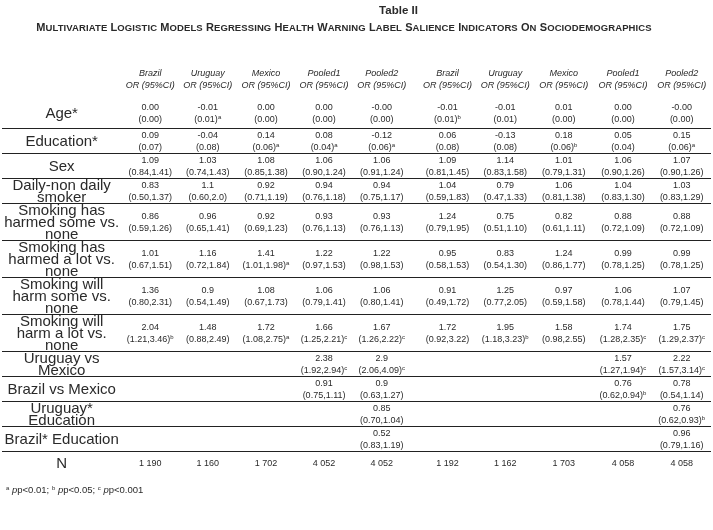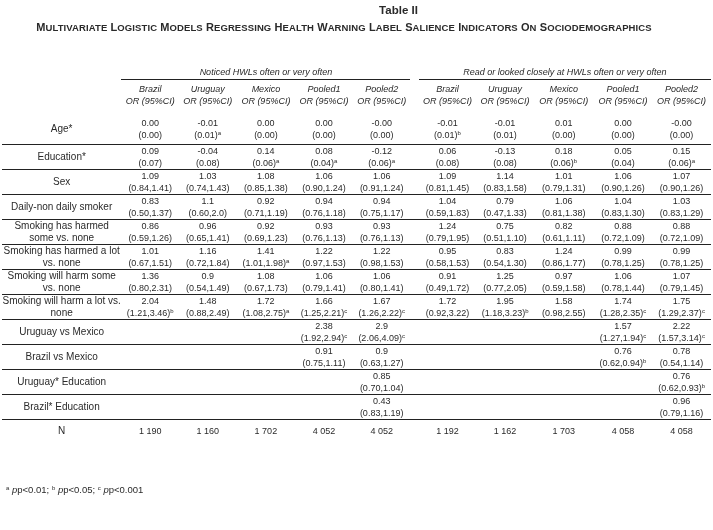--- a/index.html
+++ b/index.html
@@ -26,21 +26,21 @@
   table.results td, table.results th {
     padding: 0; text-align: center; vertical-align: middle; font-weight: normal;
     line-height: 12px;
   }
   th.group {
     font-style: italic; font-size: 9px; height: 15px;
     border-bottom: 1px solid #222;
   }
   th.gap { border-bottom: none; }
   th.col { font-style: italic; font-size: 9px; height: 30px; line-height: 12px; margin-left: 27px; }
-  td.label { text-align: left; padding-left: 6px; font-size: 10px; }
+  td.label { text-align: left; padding-left: 6px; font-size: 15px; }
   tr.data td { height: 24px; border-top: 1px solid #222; }
   tr.data.first td { border-top: none; height: 30px; padding-top: 4px; }
   tr.nrow td { height: 22px; border-top: 1px solid #222; }
   sup { font-size: 6px; vertical-align: 3px; line-height: 0; }
   .footnote {
     position: absolute; left: 6px; top: 484px; width: 700px;
     font-size: 9.5px; line-height: 12px;
   }
   .footnote i { font-style: italic; }
 </style>
@@ -61,26 +61,20 @@
       <col style="width:56px">
       <col style="width:56px">
     <col style="width:8px">
     <col style="width:56px">
       <col style="width:56px">
       <col style="width:58px">
       <col style="width:57px">
       <col style="width:57px">
   </colgroup>
   <thead>
-    <tr>
-      <th></th>
-      <th class="group" colspan="5">Noticed HWLs often or very often</th>
-      <th class="gap"></th>
-      <th class="group" colspan="5">Read or looked closely at HWLs often or very often</th>
-    </tr>
     <tr id="col-header-row">
         <th class="col"></th>
         <th class="col">
           <div>Brazil</div>
           <div>OR (95%CI)</div>
         </th>
         <th class="col">
           <div>Uruguay</div>
           <div>OR (95%CI)</div>
         </th>
@@ -544,21 +538,21 @@
           <div><span>(0.62,0.93)</span><sup>b</sup></div>
         </td>
       </tr>
       <tr class="data">
         <td class="label">Brazil* Education</td>
         <td></td>
         <td></td>
         <td></td>
         <td></td>
         <td>
-          <div>0.43</div>
+          <div>0.52</div>
           <div><span>(0.83,1.19)</span></div>
         </td>
         <td></td>
         <td></td>
         <td></td>
         <td></td>
         <td></td>
         <td>
           <div>0.96</div>
           <div><span>(0.79,1.16)</span></div>

